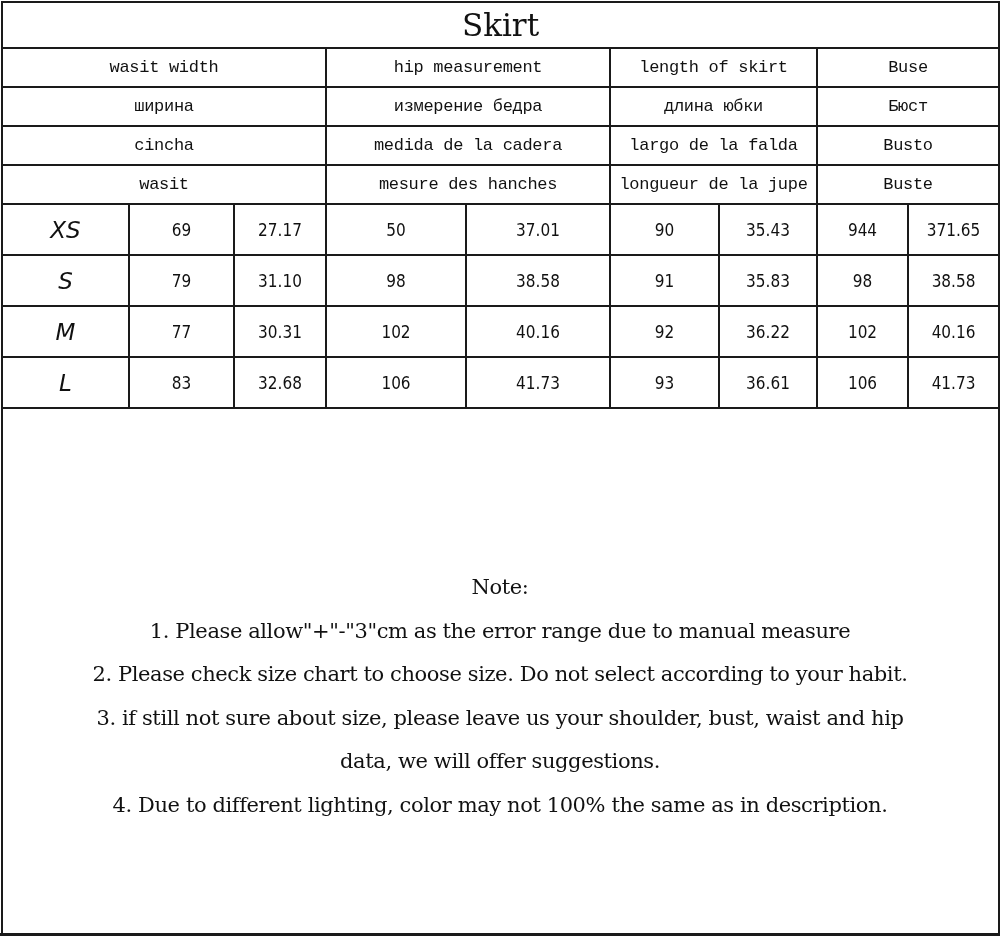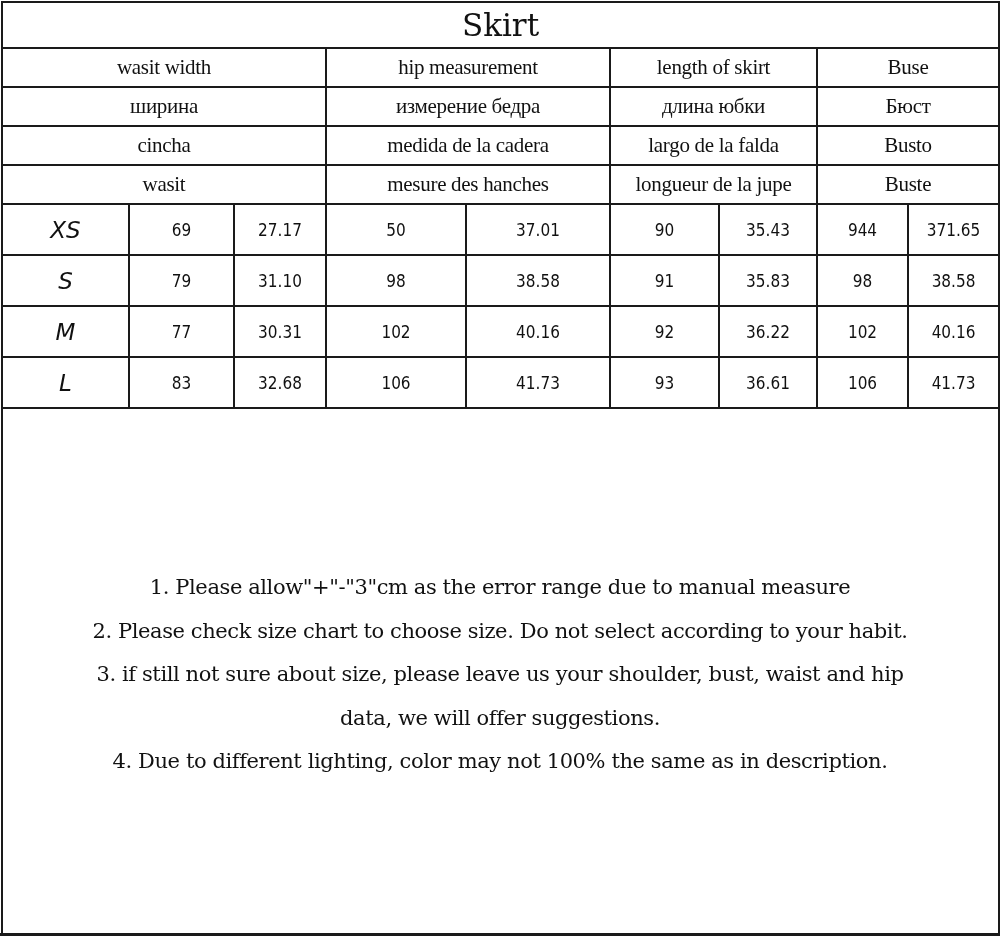--- a/index.html
+++ b/index.html
@@ -10,21 +10,21 @@
   }
   table.chart {
     position:absolute; left:1px; top:1px; width:997px;
     border-collapse:collapse; table-layout:fixed;
   }
   table.chart td {
     border:2px solid #1a1a1a; padding:0; text-align:center; vertical-align:middle;
     color:#111; overflow:hidden; white-space:nowrap;
   }
   .title-cell { height:44px; font-family:"DejaVu Serif", serif; font-size:31px; }
-  .lang-cell { height:37px; font-family:Liberation Serif, serif; font-size:21px; letter-spacing:-0.3px; }
+  .lang-cell { height:37px; font-family:Liberation Mono, monospace; font-size:17px; letter-spacing:-0.3px; }
   .unit-cell { height:31px; font-family:"DejaVu Sans", sans-serif; font-size:21px; }
   .size-cell { height:49px; font-family:"DejaVu Sans", sans-serif; font-size:23px; font-style:italic; font-weight:400; }
   .val-cell { height:49px; font-family:"DejaVu Sans", sans-serif; font-size:17px; font-stretch:condensed; }
   .notes {
     position:absolute; left:0; top:566px; width:1000px; text-align:center;
     font-family:"DejaVu Serif", serif; color:#111; font-size:21px;
   }
   .notes div { line-height:43.5px; letter-spacing:-0.4px; }
   .bottom-line { position:absolute; left:0; top:933px; width:1000px; height:3px; background:#1a1a1a; }
 </style>
@@ -114,20 +114,21 @@
     <td class="val-cell">41.73</td>
     <td class="val-cell">93</td>
     <td class="val-cell">36.61</td>
     <td class="val-cell">106</td>
     <td class="val-cell">41.73</td>
   </tr>
 </tbody>
   </table>
 
 <div class="notes">
+  <div>Note:</div>
   <div>1. Please allow"+"-"3"cm as the error range due to manual measure</div>
   <div>2. Please check size chart to choose size. Do not select according to your habit.</div>
   <div>3. if still not sure about size, please leave us your shoulder, bust, waist and hip</div>
   <div>data, we will offer suggestions.</div>
   <div>4. Due to different lighting, color may not 100% the same as in description.</div>
 </div>
 
 <div class="bottom-line"></div>
 
 </body></html>

